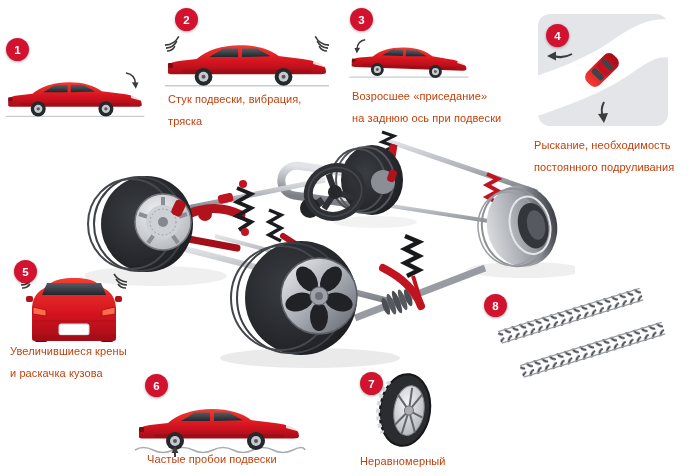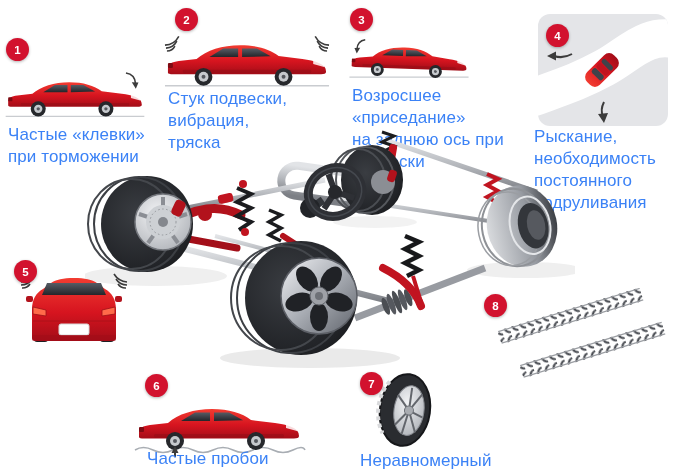--- a/index.html
+++ b/index.html
@@ -6,21 +6,21 @@
   body{font-family:"Liberation Sans",sans-serif;background:#ffffff;}
   .canvas{position:relative;width:700px;height:476px;background:#ffffff;overflow:hidden;}
   .item{position:absolute;}
   .badge{
     position:absolute;width:23px;height:23px;border-radius:50%;
     background:#d2122e;color:#ffffff;font-weight:bold;font-size:11.5px;
     display:flex;align-items:center;justify-content:center;
     box-shadow:0 1px 3px rgba(0,0,0,.3);z-index:5;
   }
   .caption{
-    position:absolute;font-size:17px;line-height:22px;color:#3b82f6;
+    position:absolute;font-size:11px;line-height:22px;color:#c2410c;
     white-space:pre-line;letter-spacing:.1px;
   }
   svg{position:absolute;display:block;}
   
   #item1{left:4px;top:38px;width:160px;height:122px}
   #item1 .badge{left:2px;top:0}
   #item1 svg{left:0;top:26px}
   #item1 .caption{left:4px;top:86px}
 
   #item2{left:163px;top:8px;width:180px;height:110px}
@@ -29,21 +29,21 @@
   #item2 .caption{left:5px;top:80px}
 
   #item3{left:346px;top:8px;width:190px;height:110px}
   #item3 .badge{left:4px;top:0}
   #item3 svg{left:2px;top:24px}
   #item3 .caption{left:6px;top:77px}
 
   #item4{left:534px;top:14px;width:166px;height:160px}
   #item4 svg{left:4px;top:0}
   #item4 .badge{left:12px;top:10px}
-  #item4 .caption{left:0;top:112px}
+  #item4 .caption{left:0;top:120px}
 
   #item5{left:8px;top:254px;width:150px;height:122px}
   #item5 .badge{left:6px;top:6px}
   #item5 svg{left:12px;top:14px}
   #item5 .caption{left:2px;top:86px}
 
   #item6{left:131px;top:364px;width:185px;height:112px}
   #item6 .badge{left:14px;top:10px}
   #item6 svg{left:0;top:26px}
   #item6 .caption{left:16px;top:84px}
@@ -226,22 +226,20 @@
           <circle cx="41" cy="51" r="2" fill="#55585e"></circle>
         </g>
       <g>
           <circle cx="122" cy="51" r="9" fill="#26282c"></circle>
           <circle cx="122" cy="51" r="5" fill="#c6c9cd"></circle>
           <circle cx="122" cy="51" r="2" fill="#55585e"></circle>
         </g>
       <path d="M146,8 C153,9 157,13 157.5,21" fill="none" stroke="#3c3c3c" stroke-width="2"></path>
       <polygon points="153,19 157.8,27 161,19.5" fill="#3c3c3c"></polygon>
     </svg>
-    <div class="caption">Частые «клевки»
-при торможении</div>
   </div>
 
   <div class="item" id="item2">
     <span class="badge">2</span>
     <svg width="168" height="64" viewBox="0 0 170 64">
       <line x1="2" y1="60" x2="168" y2="60" stroke="#c9ccd0" stroke-width="1.5"></line>
       <path d="M5,47 L5,42 C5,38 9,36 16,35 L34,33 C44,24 60,19 78,19 C95,19 108,23 117,30 L141,33 C154,34.5 163,38 164.5,43 L165,46 C165,47.8 163,48.5 160,48.5 L10,48.5 C7,48.5 5,48 5,47 Z" fill="url(#carRed)"></path>
       <path d="M47,31 L61,22.5 L76,22.5 L76,31 Z" fill="url(#glass)"></path>
       <path d="M80,31 L80,22.5 L95,22.5 L109,30.2 Z" fill="url(#glass)"></path>
       <rect x="20" y="44" width="130" height="3.5" rx="1.5" fill="#8e0d17" opacity="0.45"></rect>
@@ -342,20 +340,22 @@
       <rect x="12" y="67" width="84" height="6" rx="2" fill="#a30d18" opacity="0.7"></rect>
       <g fill="none" stroke="#3c3c3c" stroke-width="1.6">
         <path d="M10,16 a9,9 0 0 1 -8,4"></path>
           <path d="M12,11 a13,13 0 0 1 -11,6"></path>
           <path d="M14,6 a17,17 0 0 1 -13,8"></path>
         <path d="M98,16 a9,9 0 0 0 8,4"></path>
           <path d="M96,11 a13,13 0 0 0 11,6"></path>
           <path d="M94,6 a17,17 0 0 0 13,8"></path>
       </g>
     </svg>
+    <div class="caption">Увеличившиеся крены
+и раскачка кузова</div>
   </div>
 
   <div class="item" id="item6">
     <span class="badge">6</span>
     <svg width="176" height="68" viewBox="0 0 176 68">
       <path d="M4,60 Q12,55 22,60 T42,60 T62,60 T82,60 T102,60 T122,60 T142,60 T162,60 T174,60" fill="none" stroke="#a8adb3" stroke-width="1.5"></path>
       <g transform="translate(3,0)">
         <path d="M5,47 L5,42 C5,38 9,36 16,35 L34,33 C44,24 60,19 78,19 C95,19 108,23 117,30 L141,33 C154,34.5 163,38 164.5,43 L165,46 C165,47.8 163,48.5 160,48.5 L10,48.5 C7,48.5 5,48 5,47 Z" fill="url(#carRed)"></path>
         <path d="M47,31 L61,22.5 L76,22.5 L76,31 Z" fill="url(#glass)"></path>
         <path d="M80,31 L80,22.5 L95,22.5 L109,30.2 Z" fill="url(#glass)"></path>

